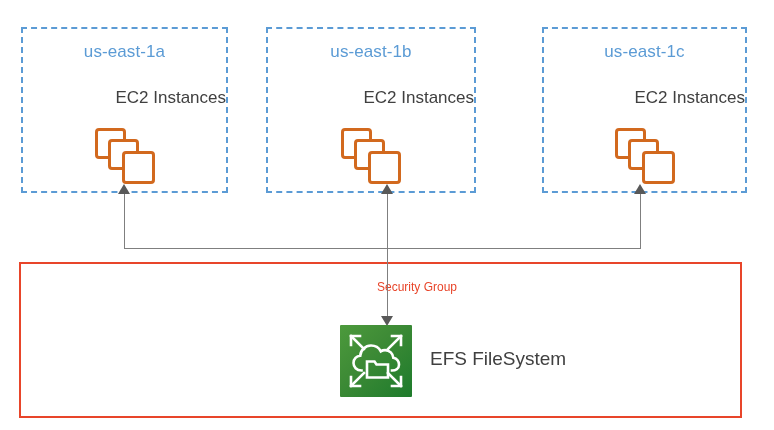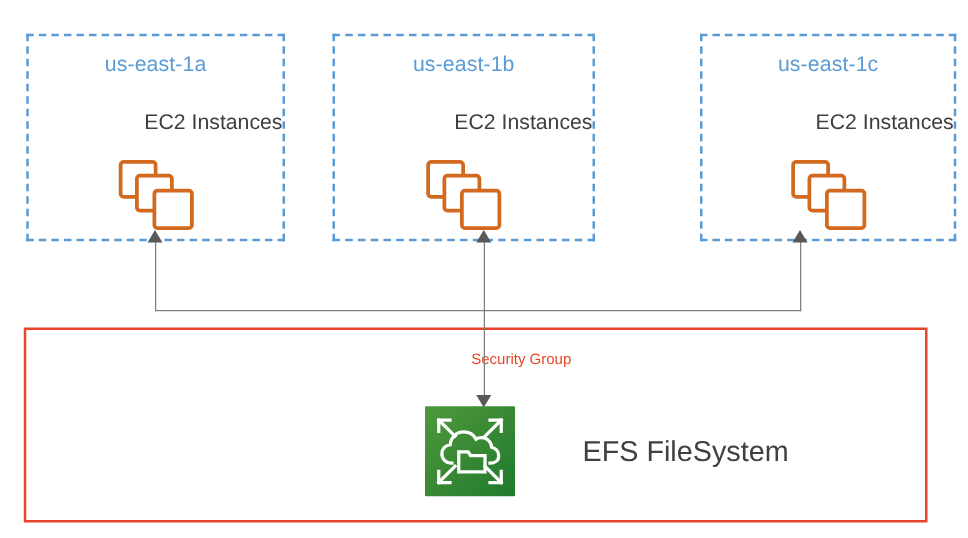--- a/index.html
+++ b/index.html
@@ -22,21 +22,21 @@
   .az-box {
     position: absolute;
     top: 27px;
     height: 166px;
     border: 2px dashed #5B9BD5;
     box-sizing: border-box;
     background: transparent;
   }
   .az-box.az-0 { left: 21px;  width: 207px; }
   .az-box.az-1 { left: 266px; width: 210px; }
-  .az-box.az-2 { left: 560px; width: 205px; }
+  .az-box.az-2 { left: 542px; width: 205px; }
 
   .az-title {
     position: absolute;
     top: 13px;
     left: 0;
     right: 0;
     text-align: center;
     font-size: 17px;
     color: #5B9BD5;
     letter-spacing: 0.1px;
@@ -130,24 +130,23 @@
     width: 72px;
     height: 72px;
     background: linear-gradient(135deg, #4C9A3C 0%, #3E8B36 40%, #1E7B2C 100%);
     border-radius: 1px;
   }
   .efs-icon svg { display: block; }
   .efs-label {
     position: absolute;
     left: 430px;
     top: 348px;
-    font-size: 23px;
+    font-size: 19px;
     color: #404040;
     white-space: nowrap;
-    margin-left: 36px;
   }
 </style>
 </head>
 <body>
 
 <div id="canvas">
 
   <div class="az-box az-0">
     <div class="az-title">us-east-1a</div>
     <div class="az-subtitle">EC2 Instances</div>

